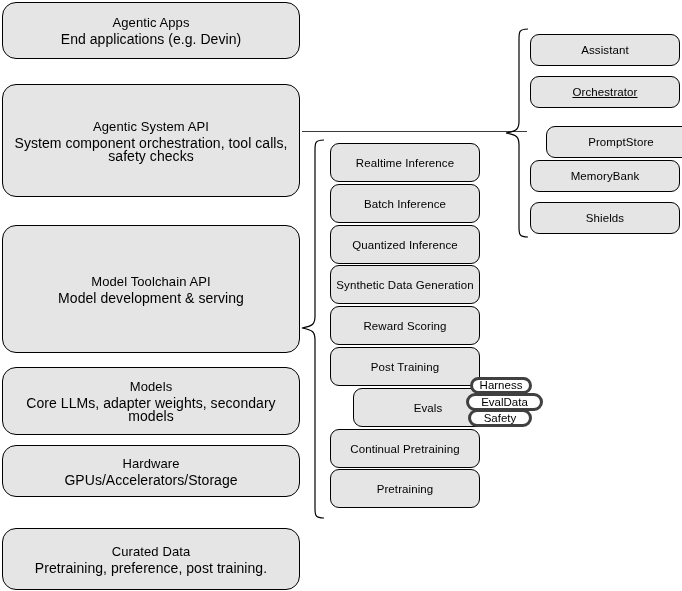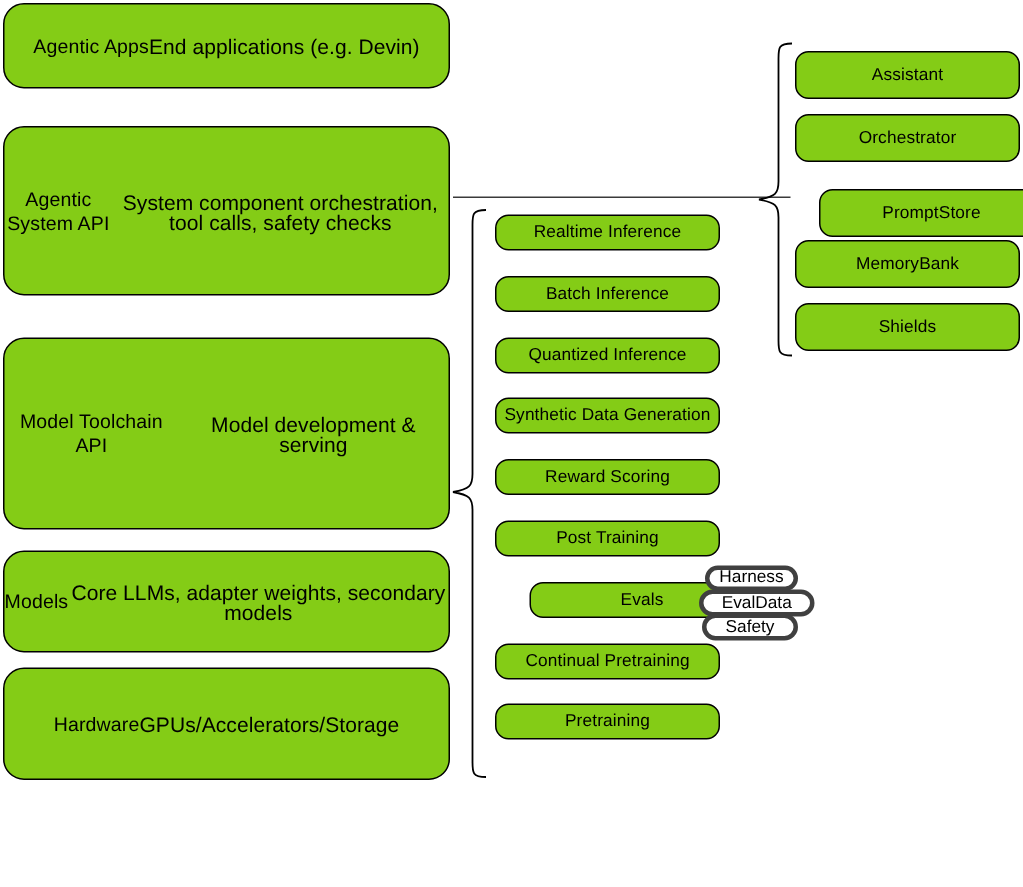--- a/index.html
+++ b/index.html
@@ -17,24 +17,24 @@
     height: 591px;
     background: #ffffff;
     overflow: hidden;
   }
 
   
   .box {
     position: absolute;
     box-sizing: border-box;
     border: 1px solid #000000;
-    background: #84cc16;
+    background: #e5e5e5;
     border-radius: 12px;
     display: flex;
-    flex-direction: row;
+    flex-direction: column;
     align-items: center;
     justify-content: center;
     text-align: center;
     color: #000000;
   }
   .box .title {
     font-size: 13px;
     line-height: 16px;
     letter-spacing: 0.1px;
   }
@@ -49,21 +49,21 @@
   .layer-box {
     left: 2px;
     width: 298px;
     border-radius: 14px;
   }
 
   
   .mid-box {
     left: 330px;
     width: 150px;
-    height: 24px;
+    height: 39px;
     border-radius: 9px;
   }
   .mid-box .title {
     font-size: 11.5px;
     line-height: 14px;
   }
 
   
   .right-box {
     left: 530px;
@@ -126,25 +126,29 @@
   <div class="box layer-box" style="top:225px;height:128px;">
     <div class="title">Model Toolchain API</div>
     <div class="subtitle">Model development &amp; serving</div>
   </div>
 
   <div class="box layer-box" style="top:367px;height:68px;">
     <div class="title">Models</div>
     <div class="subtitle">Core LLMs, adapter weights, secondary models</div>
   </div>
 
-  <div class="box layer-box" style="top:445px;height:75px;">
+  <div class="box layer-box" style="top:445px;height:52px;">
     <div class="title">Hardware</div>
     <div class="subtitle">GPUs/Accelerators/Storage</div>
   </div>
 
+  <div class="box layer-box" style="top:528px;height:62px;">
+    <div class="title">Curated Data</div>
+    <div class="subtitle">Pretraining, preference, post training.</div>
+  </div>
 
   <div class="connector-line" style="left:302px;top:131px;width:225px;"></div>
 
   <svg class="brace-svg" style="left:300px;top:138px;" width="26" height="385" viewBox="0 0 26 385">
     <path d="M 24 2
              C 15 2, 15 5, 15 12
              L 15 178
              C 15 186, 13 188, 2 190
              C 13 192, 15 194, 15 202
              L 15 370
@@ -195,21 +199,21 @@
   <div class="pill" style="left:466px;top:393px;width:77px;height:18px;">
     <span>EvalData</span>
   </div>
   <div class="pill" style="left:468px;top:409px;width:64px;height:18px;">
     <span>Safety</span>
   </div>
 
   <div class="box right-box" style="top:34px;">
     <div class="title">Assistant</div>
   </div>
-  <div class="box right-box" style="top:76px;">
+  <div class="box right-box" style="top:76px;text-decoration:underline;">
     <div class="title">Orchestrator</div>
   </div>
   <div class="box right-box" style="top:126px;margin-left:16px;">
     <div class="title">PromptStore</div>
   </div>
   <div class="box right-box" style="top:160px;">
     <div class="title">MemoryBank</div>
   </div>
   <div class="box right-box" style="top:202px;">
     <div class="title">Shields</div>

